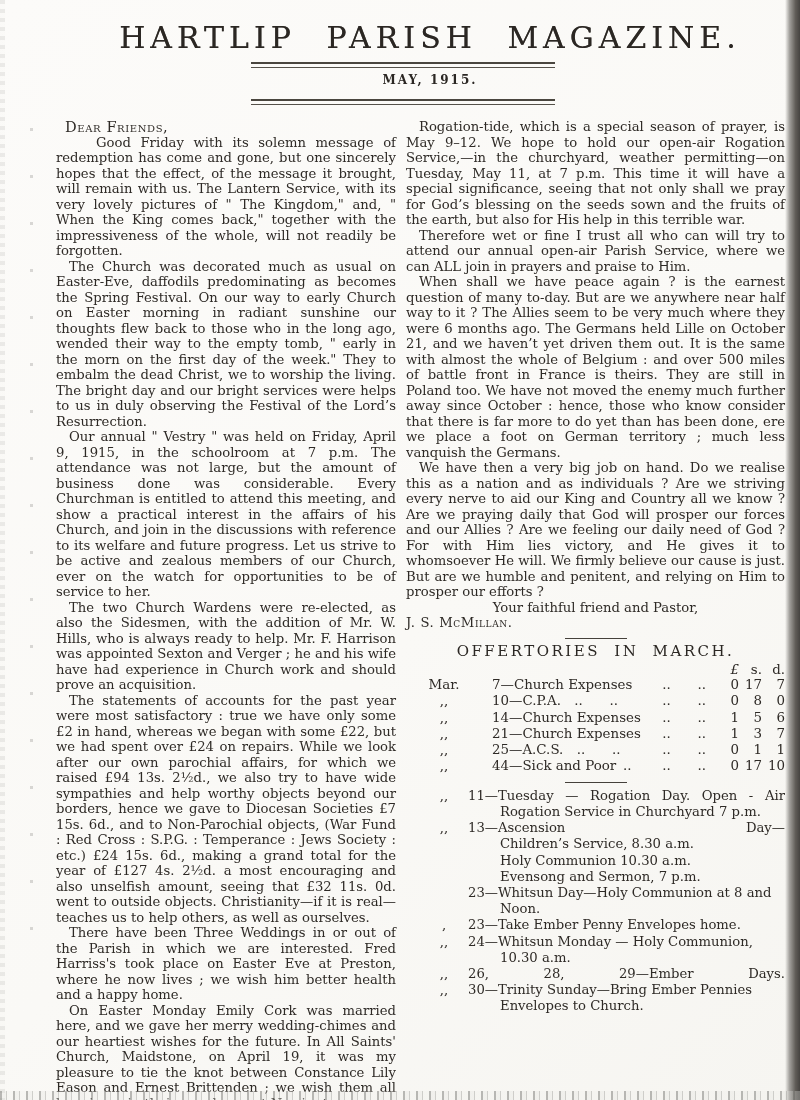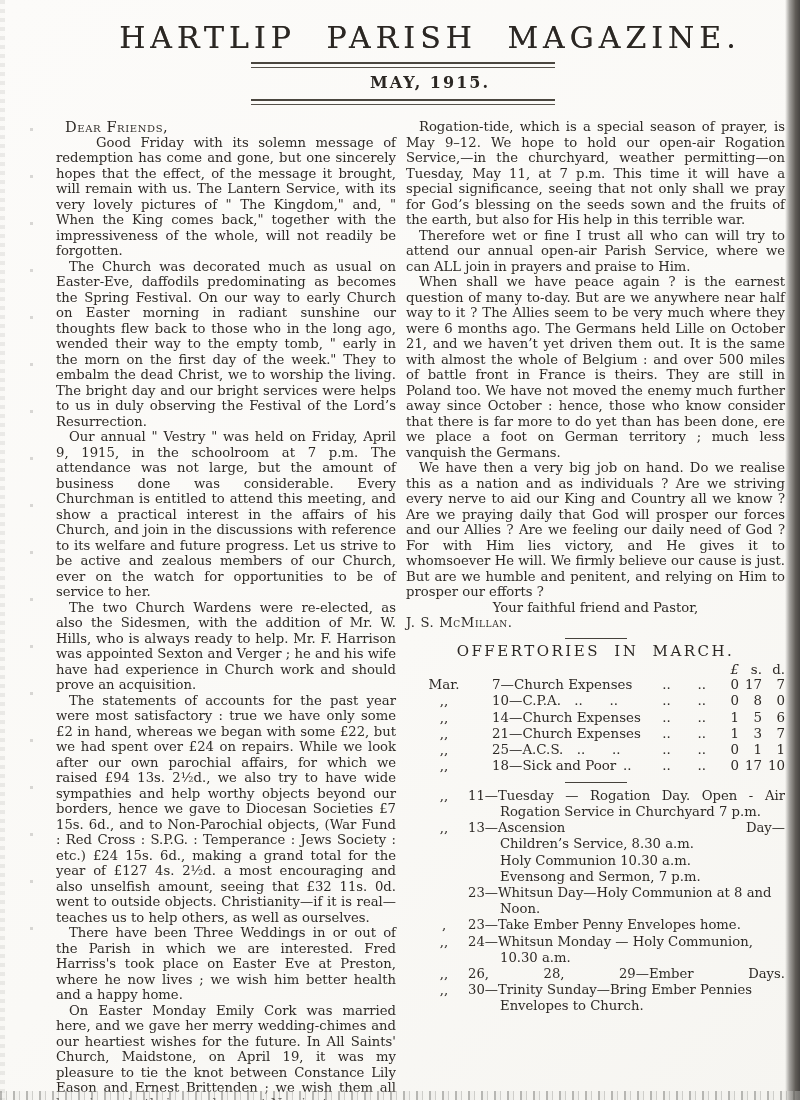--- a/index.html
+++ b/index.html
@@ -42,21 +42,21 @@
     white-space:nowrap;
   }
   .rule-double{
     position:absolute;left:251px;width:304px;height:3px;
     border-top:2px solid #4a463f;border-bottom:1px solid #55514a;
   }
   .rule-a{top:62px;}
   .rule-b{top:99px;}
   .issue-date{
     position:absolute;top:73px;left:90px;width:680px;text-align:center;
-    font-size:16px;font-weight:bold;letter-spacing:2px;color:#2b2723;
+    font-size:12px;font-weight:bold;letter-spacing:2px;color:#2b2723;
   }
   
   .col{position:absolute;top:119px;font-size:13.2px;line-height:15.5px;text-align:justify;}
   .col-left{left:56px;width:340px;}
   .col-right{left:406px;width:379px;}
   .col p{margin:0;}
   p.para{text-indent:13px;}
   p.para.deep{text-indent:40px;}
   p.salutation{
     text-indent:9px;font-variant:small-caps;letter-spacing:.6px;
@@ -173,21 +173,21 @@
       <div class="off-row">
         <span class="off-month">,,</span>
         <span class="off-item">25—A.C.S.  ..    ..</span>
         <span class="off-leader">..  ..</span>
         <span class="off-amt">0</span>
         <span class="off-amt">1</span>
         <span class="off-amt">1</span>
       </div>
       <div class="off-row">
         <span class="off-month">,,</span>
-        <span class="off-item">18—Sick and Poor ..</span>
+        <span class="off-item">44—Sick and Poor ..</span>
         <span class="off-leader">..  ..</span>
         <span class="off-amt">0</span>
         <span class="off-amt">17</span>
         <span class="off-amt">10</span>
       </div>
     </div>
 
     <div class="rule-short"></div>
 
     <div class="cal-list">

